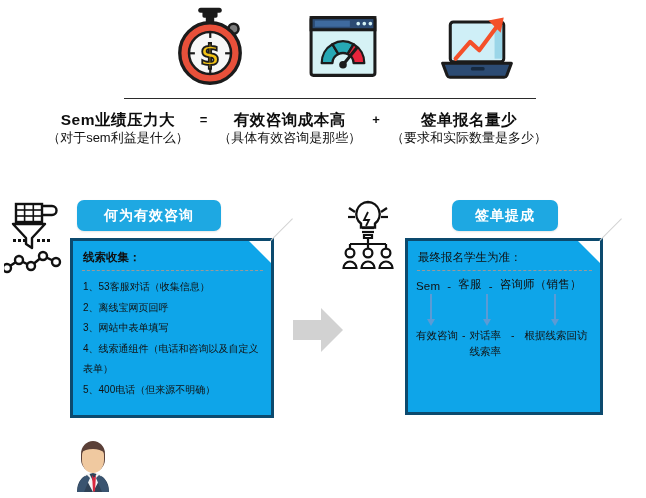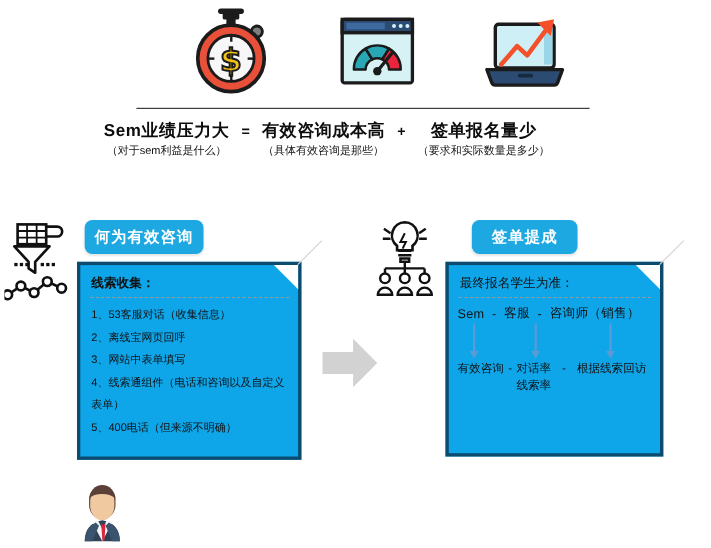--- a/index.html
+++ b/index.html
@@ -21,37 +21,37 @@
   #slot3{left:422px;}
 
   
   .divider{position:absolute;left:124px;top:98px;width:412px;height:0;border-top:1.4px solid #2b2b2b;}
 
   
   .headline{position:absolute;left:0;top:110px;width:594px;height:46px;}
   .hl-inner{display:flex;align-items:flex-start;justify-content:center;gap:0px;}
   .hl-block{display:flex;flex-direction:column;align-items:center;padding:0 4px;}
   .hl-main{font-size:15.5px;font-weight:bold;letter-spacing:0.5px;color:#0d0d0d;line-height:20px;white-space:nowrap;}
-  .hl-sub{font-size:10px;color:#111;line-height:12px;margin-top:2px;white-space:nowrap;}
+  .hl-sub{font-size:13px;color:#111;line-height:12px;margin-top:2px;white-space:nowrap;}
   .hl-op{font-size:13px;font-weight:bold;color:#0d0d0d;line-height:20px;padding:0 7px;align-self:flex-start;}
 
   
   .badge{
     position:absolute;
     background:#1EA8E2;
     color:#fff;
     font-size:14px;
     font-weight:bold;
     letter-spacing:1px;
     border-radius:7px;
     display:flex;align-items:center;justify-content:center;
     box-shadow:0 1px 2px rgba(0,0,0,.10);
   }
-  #badge-left{left:77px;top:200px;width:108px;height:31px;}
-  #badge-right{left:429px;top:200px;width:96px;height:31px;}
+  #badge-left{left:77px;top:200px;width:144px;height:31px;}
+  #badge-right{left:452px;top:200px;width:106px;height:31px;}
 
   
   .card{
     position:absolute;
     background:#0ea5e9;
     border:3px solid #0c4a6e;
     box-sizing:border-box;
   }
   #card-left{left:70px;top:238px;width:204px;height:180px;}
   #card-right{left:405px;top:238px;width:198px;height:177px;}

